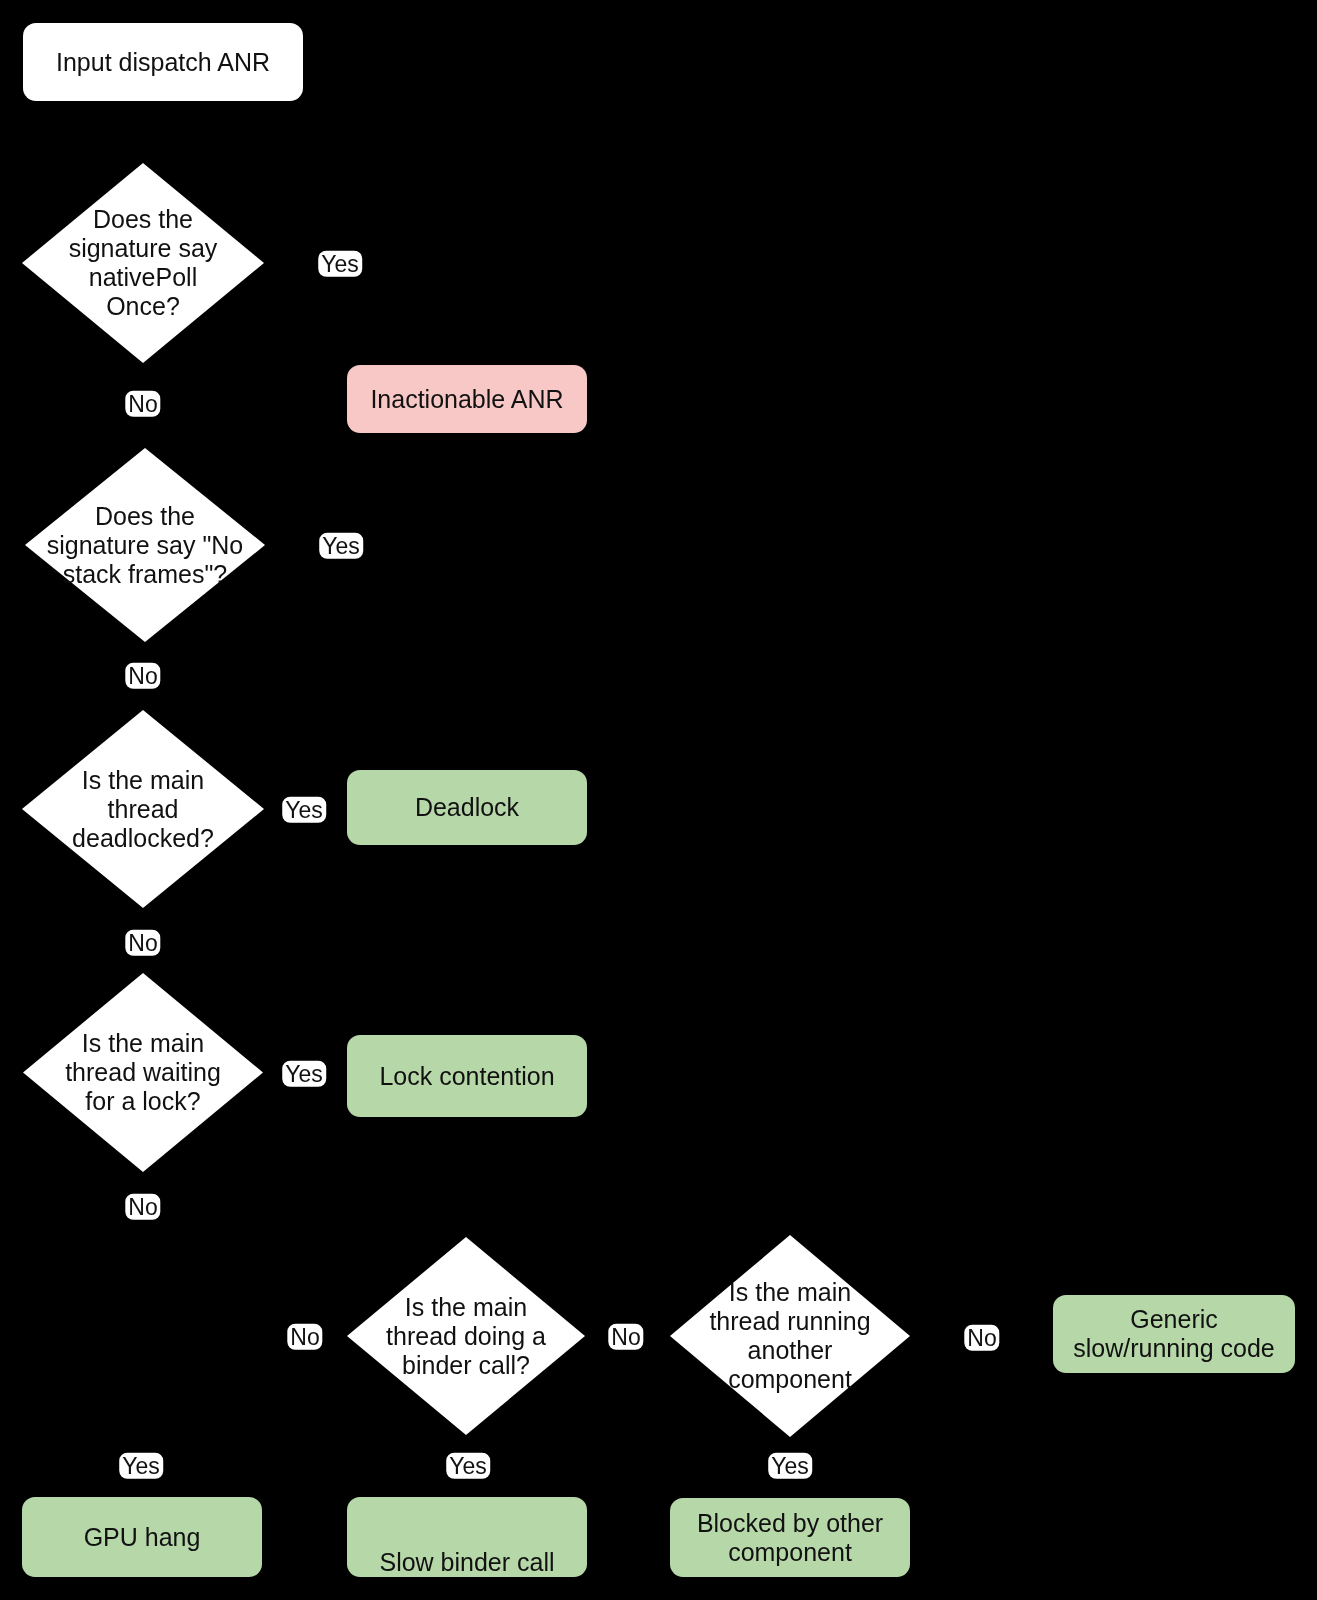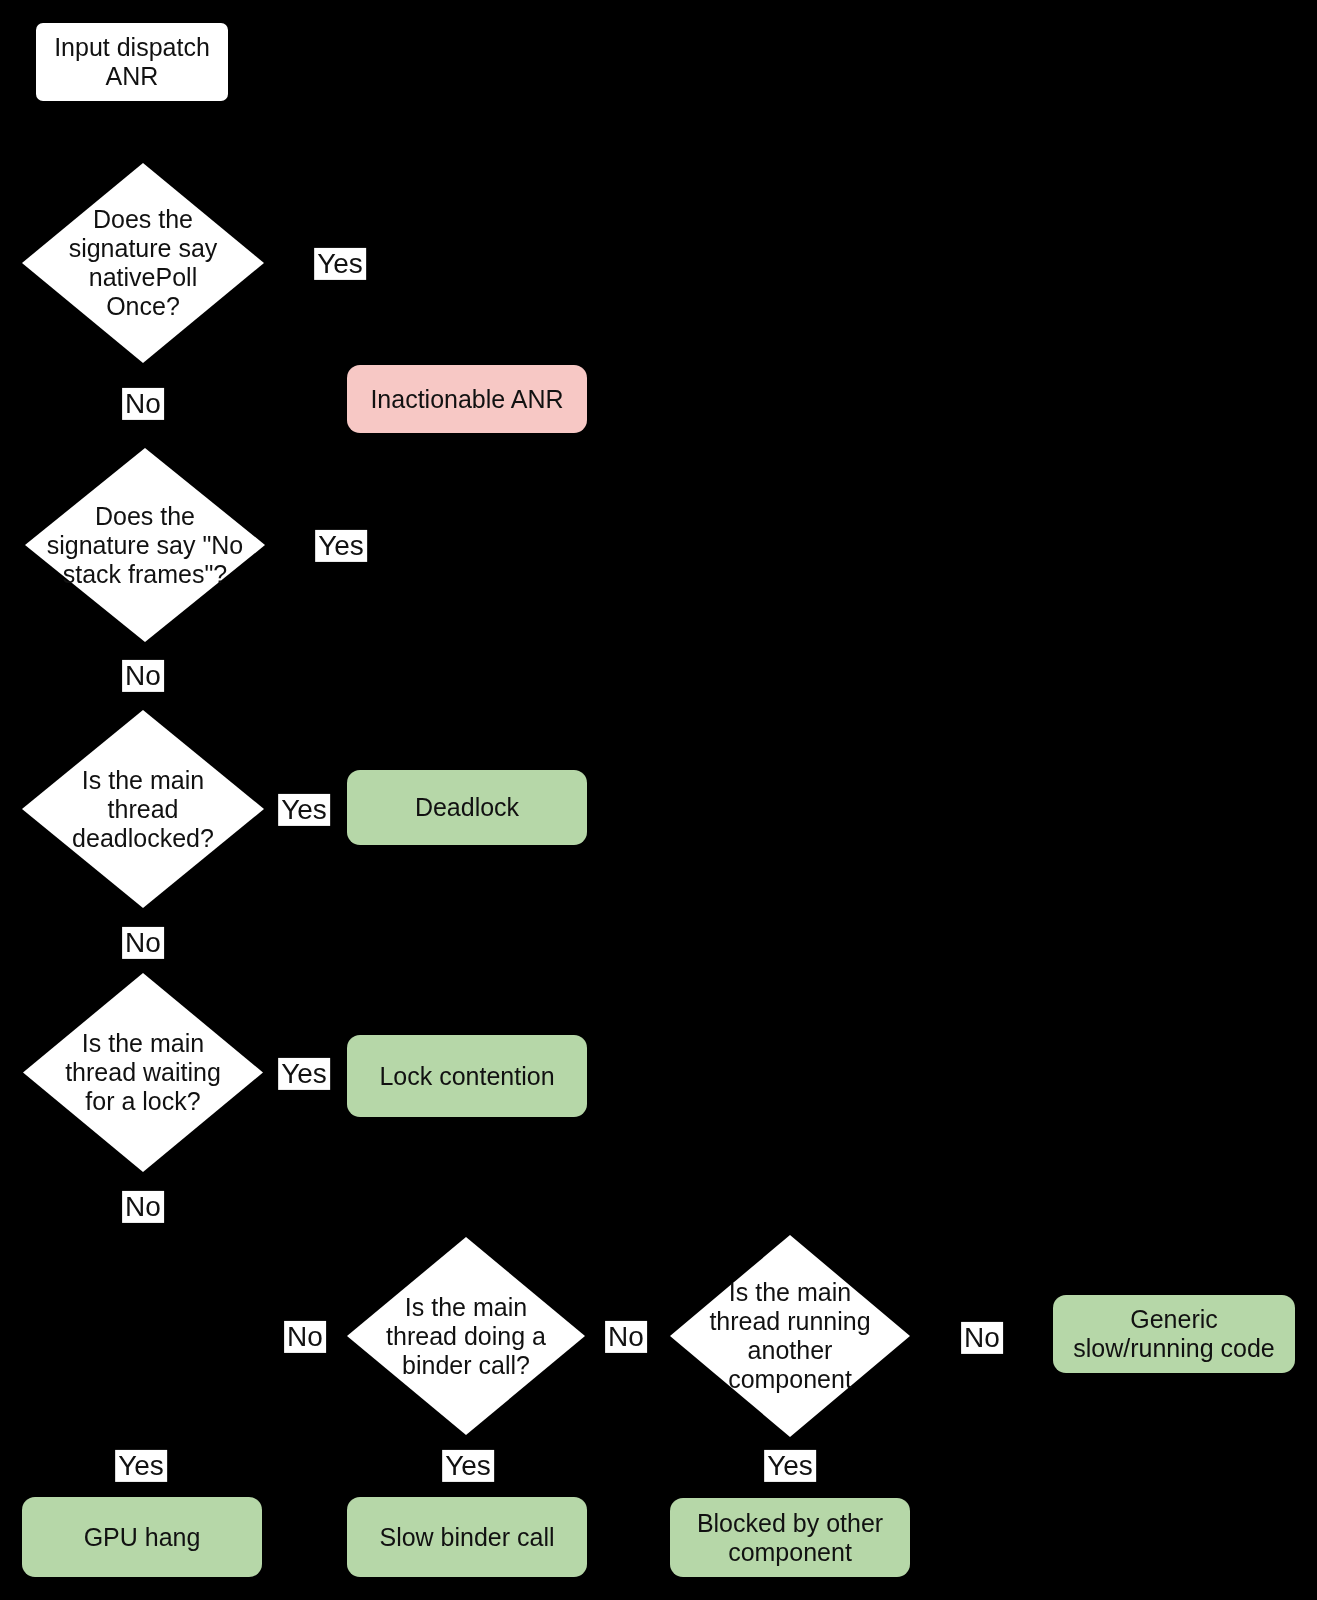--- a/index.html
+++ b/index.html
@@ -44,42 +44,43 @@
     z-index: 1;
   }
   .diamond .shape polygon {
     fill: var(--node-fill, #fff);
   }
   .chip {
     position: absolute;
     transform: translate(-50%, -50%);
     background: var(--node-fill, #fff);
     color: var(--ink, #111);
-    font-size: 28px;
+    font-size: 23px;
     line-height: 1.15;
     padding: 0 3px;
     white-space: nowrap;
     z-index: 3;
+    border-radius: 8px;
   }
 
   
-  #n-start        { left: 36px;   top: 23px;   width: 192px; height: 78px; border-radius: 7px;  }
+  #n-start        { left: 23px;   top: 23px;   width: 280px; height: 78px;  }
   #n-d1           { left: 22px;   top: 163px;  width: 242px; height: 200px; }
   #n-inactionable { left: 347px;  top: 365px;  width: 240px; height: 68px;  }
   #n-d2           { left: 25px;   top: 448px;  width: 240px; height: 194px; }
   #n-d3           { left: 22px;   top: 710px;  width: 242px; height: 198px; }
   #n-deadlock     { left: 347px;  top: 770px;  width: 240px; height: 75px;  }
   #n-d4           { left: 23px;   top: 973px;  width: 240px; height: 199px; }
   #n-lock         { left: 347px;  top: 1035px; width: 240px; height: 82px;  }
   #n-d5           { left: 23px;   top: 1235px; width: 240px; height: 200px; }
   #n-d6           { left: 347px;  top: 1237px; width: 238px; height: 198px; }
   #n-d7           { left: 670px;  top: 1235px; width: 240px; height: 202px; }
   #n-generic      { left: 1053px; top: 1295px; width: 242px; height: 78px;  }
   #n-gpu          { left: 22px;   top: 1497px; width: 240px; height: 80px;  }
-  #n-binder       { left: 347px;  top: 1497px; width: 240px; height: 80px;  }
+  #n-binder       { left: 347px;  top: 1497px; width: 240px; height: 80px; align-items: flex-end;  }
   #n-blocked      { left: 670px;  top: 1498px; width: 240px; height: 79px;  }
 
   
   #c-yes1 { left: 340px; top: 264px;  }
   #c-no1  { left: 143px; top: 404px;  }
   #c-yes2 { left: 341px; top: 546px;  }
   #c-no2  { left: 143px; top: 676px;  }
   #c-yes3 { left: 304px; top: 810px;  }
   #c-no3  { left: 143px; top: 943px;  }
   #c-yes4 { left: 304px; top: 1074px; }

